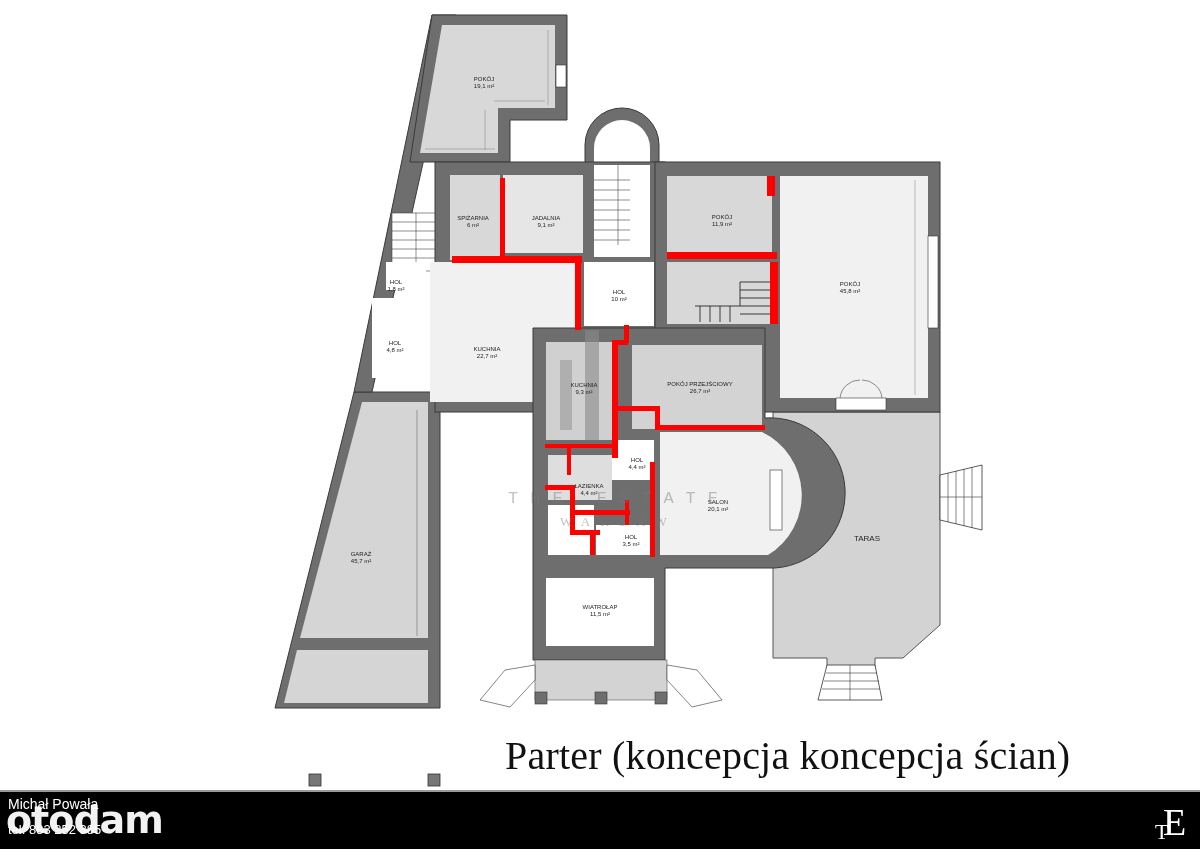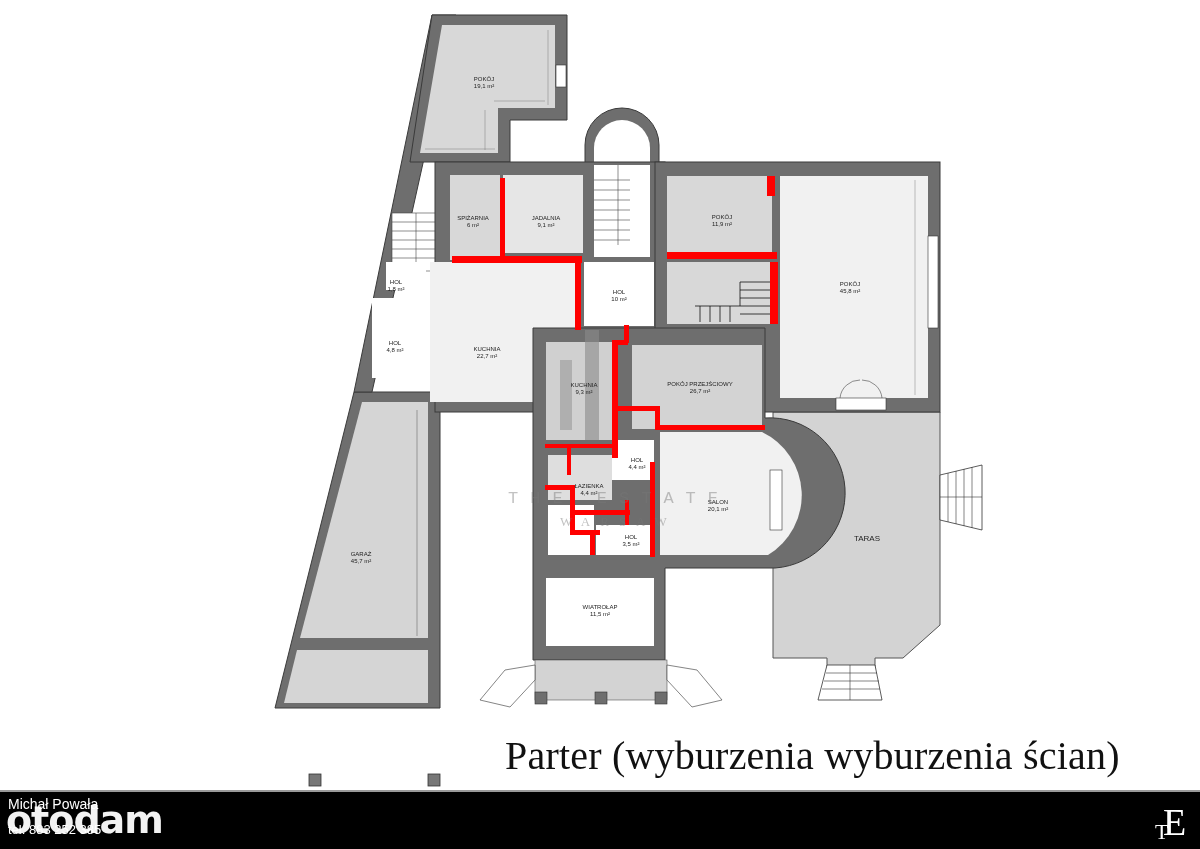--- a/index.html
+++ b/index.html
@@ -262,21 +262,21 @@
     <text class="room-label" x="361" y="556">GARAŻ</text>
     <text class="room-area" x="361" y="563">45,7 m²</text>
 
     <text class="room-label taras-label" x="867" y="541">TARAS</text>
   </g>
 </svg>
 
 <div class="watermark-top">THE ESTATE</div>
 <div class="watermark-bottom">WARSAW</div>
 
-<div class="caption">Parter (wyburzenia wyburzenia ścian)</div>
+<div class="caption">Parter (koncepcja koncepcja ścian)</div>
 
 <div class="footer">
   <div class="otodom-logo">otodam</div>
   <div class="agent-name">Michał Powała</div>
   <div class="agent-phone">tel. 883 252 385</div>
   <div class="te-logo">
     <span class="t">T</span>
     <span class="e">E</span>
   </div>
 </div>

